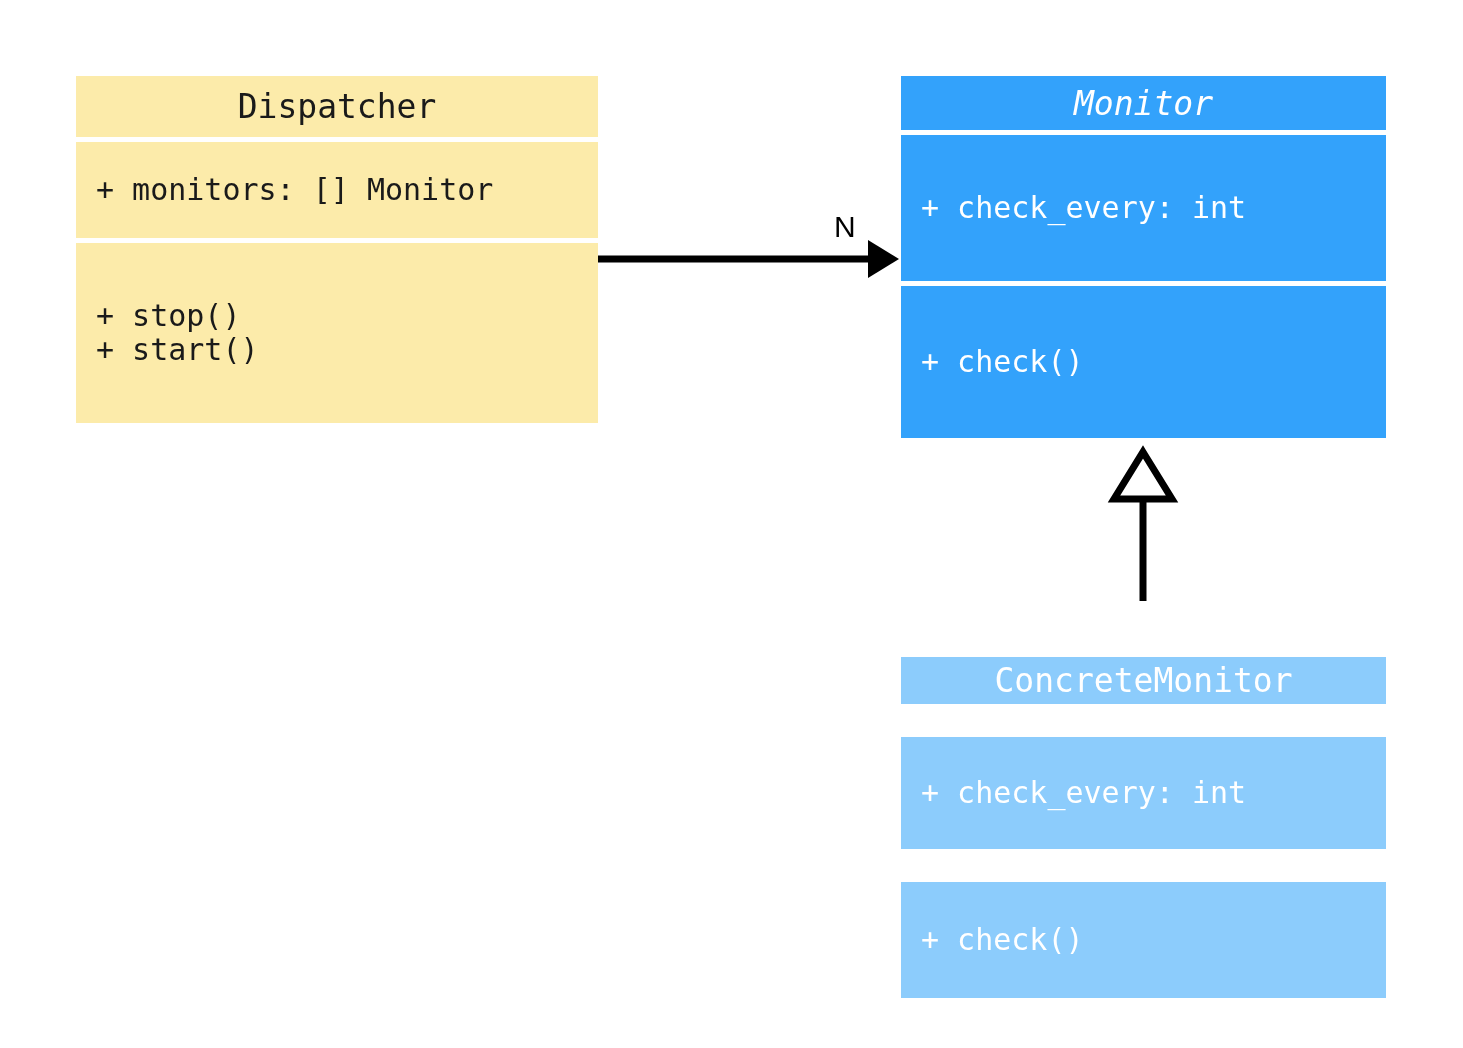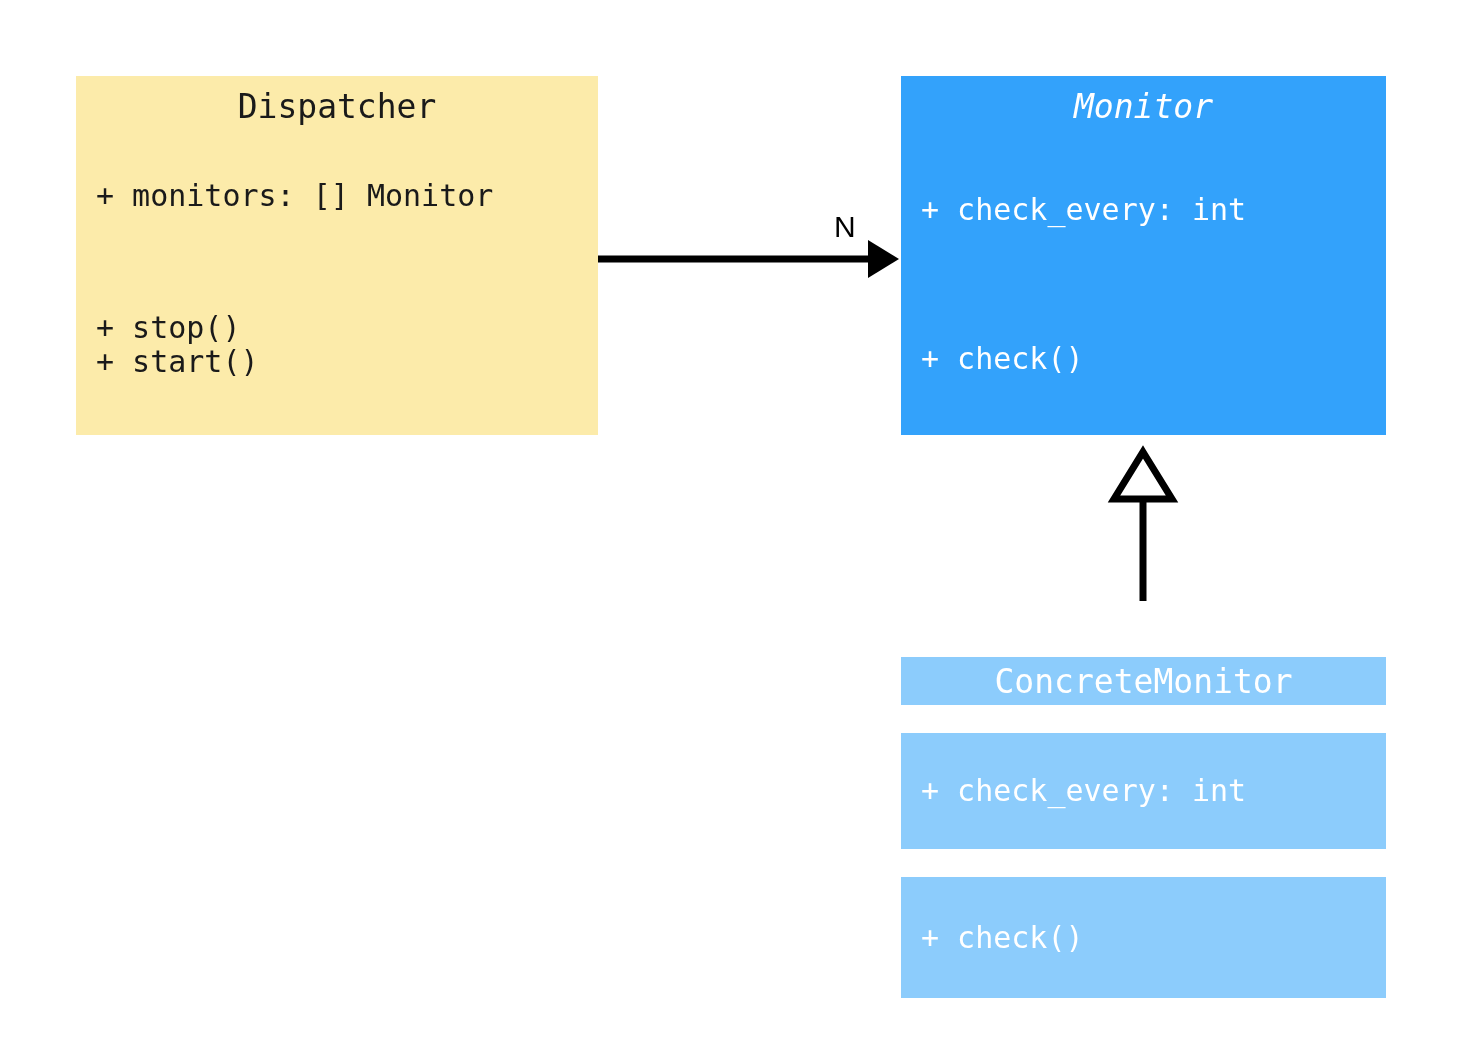--- a/index.html
+++ b/index.html
@@ -16,20 +16,21 @@
     height: 1048px;
     background: #ffffff;
     overflow: hidden;
   }
 
   
   .uml-class {
     position: absolute;
     display: flex;
     flex-direction: column;
+    gap: 5px;
     box-sizing: border-box;
   }
   .uml-band {
     box-sizing: border-box;
     display: flex;
     flex-direction: column;
     justify-content: center;
   }
   .uml-title {
     text-align: center;
@@ -85,31 +86,31 @@
 </style>
 </head>
 <body>
 
 <div id="canvas">
 
   <div class="uml-class cls-dispatcher" style="left:76px; top:76px; width:522px; height:369px;">
     <div class="uml-band" style="height:61px;">
       <div class="uml-title">Dispatcher</div>
     </div>
-    <div class="uml-band uml-compartment" style="height:118px;">
+    <div class="uml-band uml-compartment" style="height:96px;">
       <div class="uml-member">+ monitors: [] Monitor</div>
     </div>
     <div class="uml-band uml-compartment" style="height:180px;">
       <div class="uml-member">+ stop()</div>
       <div class="uml-member">+ start()</div>
     </div>
   </div>
 
   <div class="uml-class cls-monitor" style="left:901px; top:76px; width:485px; height:369px;">
-    <div class="uml-band" style="height:61px;">
+    <div class="uml-band" style="height:54px;">
       <div class="uml-title abstract">Monitor</div>
     </div>
     <div class="uml-band uml-compartment" style="height:146px;">
       <div class="uml-member">+ check_every: int</div>
     </div>
     <div class="uml-band uml-compartment" style="height:152px;">
       <div class="uml-member">+ check()</div>
     </div>
   </div>
 

